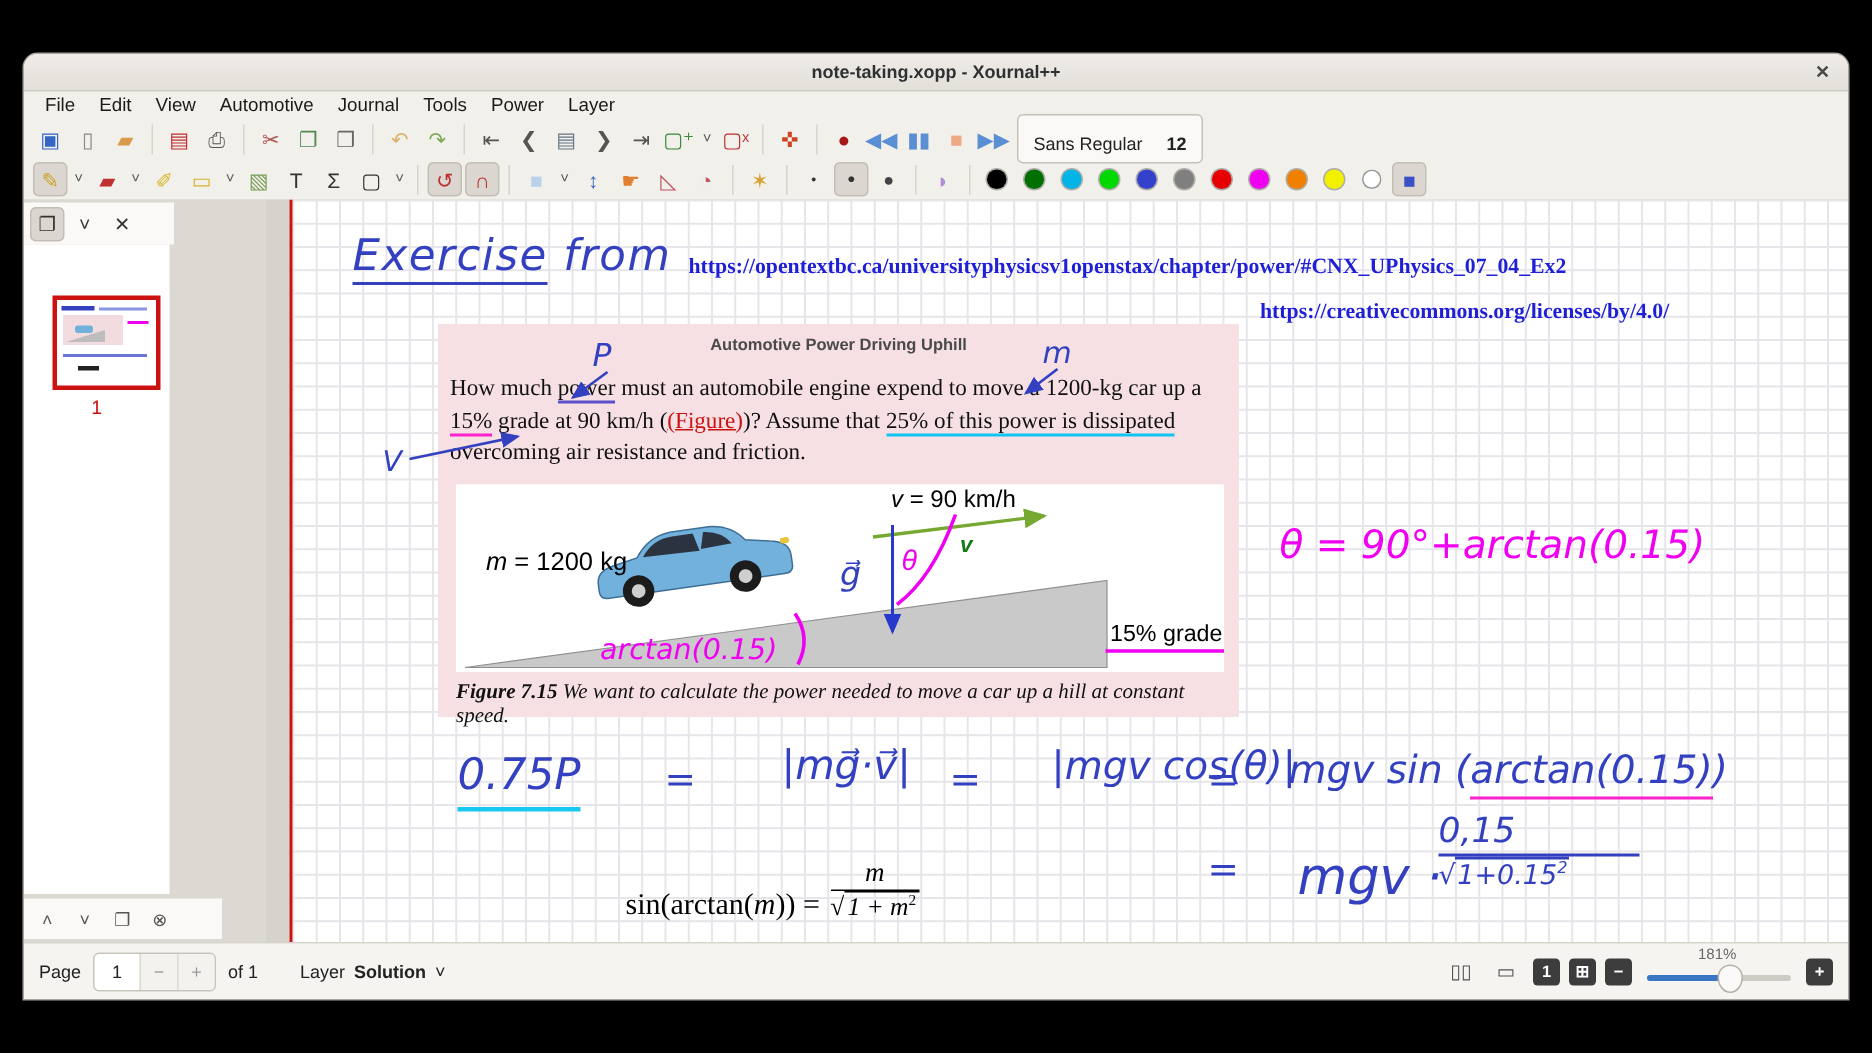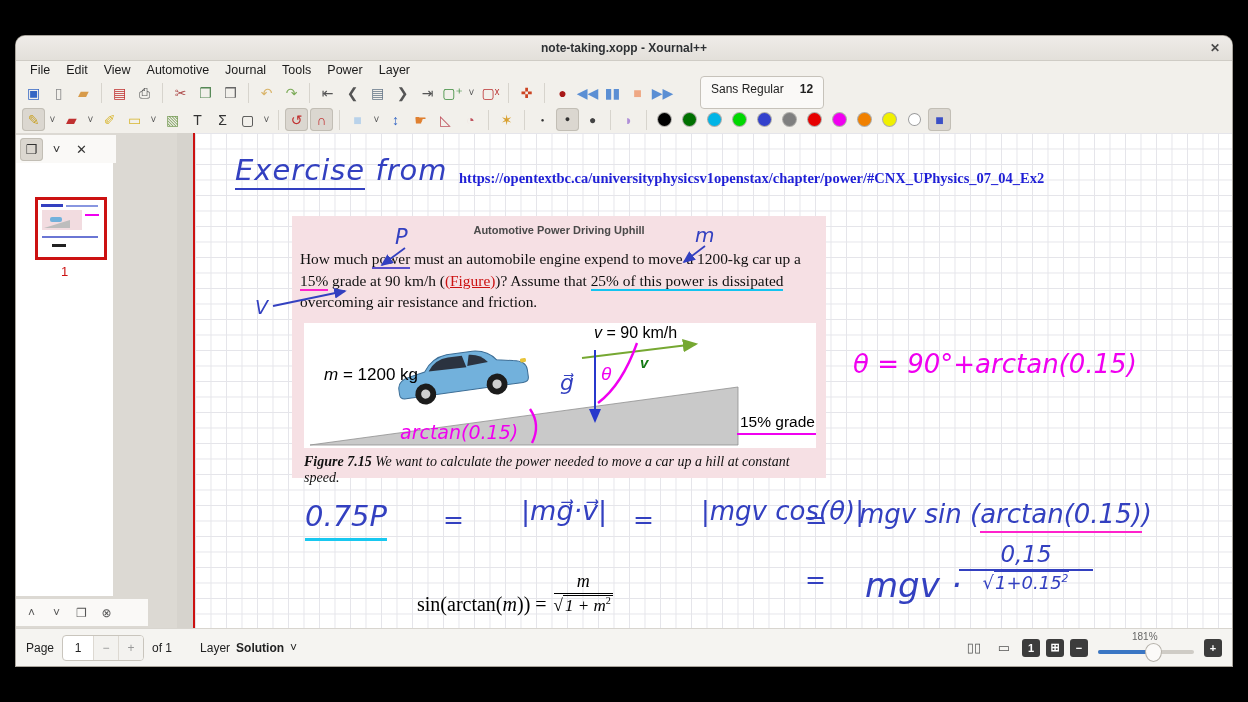--- a/index.html
+++ b/index.html
@@ -21,21 +21,21 @@
   .icons{display:flex;align-items:center}
   .btn{min-width:23px;height:23px;display:flex;align-items:center;justify-content:center;
        font-size:14px;border-radius:4px;margin:0 1px;line-height:1}
   .btn.on{background:#dbd7d0;box-shadow:inset 0 0 0 1px #c2beb5}
   .dd{width:13px;height:23px;display:flex;align-items:center;justify-content:center;
       font-size:10px;color:#555}
   .sep{width:1px;height:20px;background:#d7d4cd;margin:0 5px}
   .swatch{width:13px;height:13px;border-radius:50%;box-shadow:0 0 0 1px rgba(0,0,0,.28)}
   .sz1{font-size:6px}.sz2{font-size:9px}.sz3{font-size:12px}
   .fontbtn{height:21px;border:1px solid #c6c2ba;border-radius:4px;background:#faf9f7;
-       display:flex;align-items:flex-start;padding:5px 10px;gap:16px;font-size:12px;color:#222;margin-left:25px}
+       display:flex;align-items:flex-end;padding:5px 10px;gap:16px;font-size:12px;color:#222;margin-left:3px}
   .fontbtn b{font-weight:bold}
   
   .sidebar{position:absolute;left:0;top:97px;width:161px;height:495px;background:#dcd9d3}
   .sb-head{position:absolute;left:0;top:2px;width:97px;height:28px;background:#faf9f7;
        display:flex;align-items:center;padding-left:3px}
   .sb-head .btn{font-size:13px;color:#333}
   .sb-panel{position:absolute;left:0;top:30px;width:97px;height:433px;background:#fff}
   .thumb{position:absolute;left:19px;top:34px;width:72px;height:63px;background:#fff;
        border:3px solid #cc1111;box-sizing:border-box}
   .thumb i{position:absolute;display:block}
@@ -75,21 +75,21 @@
   .m-lhs{left:110px;top:366px;font-size:29px;border-bottom:3px solid #18c8f0;padding-bottom:5px}
   .m-eq1{left:248px;top:372px;font-size:25px}
   .m-abs1{left:326px;top:362px;font-size:27px}
   .m-eq2{left:438px;top:372px;font-size:25px}
   .m-abs2{left:506px;top:363px;font-size:26px}
   .m-eq3{left:610px;top:372px;font-size:25px}
   .m-rhs1{left:664px;top:366px;font-size:26px}
   .m-rhs1 .u-mag2{border-bottom:2.5px solid #ff22cc;padding-bottom:2px}
   .m-eq4{left:610px;top:432px;font-size:25px}
   .m-rhs2{left:670px;top:432px;font-size:34px}
-  .m-frac{left:764px;top:408px;width:134px;text-align:center}
+  .m-frac{left:764px;top:408px;width:134px;}
   .m-frac .num{font-size:23px}
   .m-frac .bar{border-top:2.5px solid #3340c0;margin:2px 0 1px 0}
   .m-frac .den{font-size:18px}
   .ovl{border-top:2px solid #3340c0;padding:0 1px}
   sup{font-size:.6em}
   .latex{left:222px;top:438px;display:flex;align-items:flex-end;gap:7px;
        font-family:"Liberation Serif",serif;color:#000;font-size:20px}
   .latex .frac{display:flex;flex-direction:column;align-items:center}
   .latex .frac .num{font-style:italic;font-size:18px}
   .latex .frac .bar{border-top:1.5px solid #000;width:100%;margin:1px 0}
@@ -273,20 +273,21 @@
       <span class="btn">⊗</span>
     </div>
   </div>
 
   <div class="canvas">
     <div class="page">
 
       <div class="abs hw heading"><span class="u">Exercise</span>&nbsp;<span>from</span></div>
 
       <div class="abs link link1">https://opentextbc.ca/universityphysicsv1openstax/chapter/power/#CNX_UPhysics_07_04_Ex2</div>
+      <div class="abs link link2">https://creativecommons.org/licenses/by/4.0/</div>
 
       <div class="abs pink">
         <div class="pb-title">Automotive Power Driving Uphill</div>
         <div class="prob"><span>How much </span><span class="u-pen">power</span><span> must an automobile engine expend to move a 1200-kg car up a </span><span class="u-mag">15%</span><span> grade at 90 km/h (</span><span class="figlink">(Figure)</span><span>)? Assume that </span><span class="u-cyan">25% of this power is dissipated</span><span> overcoming air resistance and friction.</span></div>
       </div>
 
       <div class="abs figbox">
         <svg width="512" height="125" viewBox="0 0 512 125">
           <defs>
             <marker id="ag" markerWidth="8" markerHeight="8" refX="6" refY="3" orient="auto">

